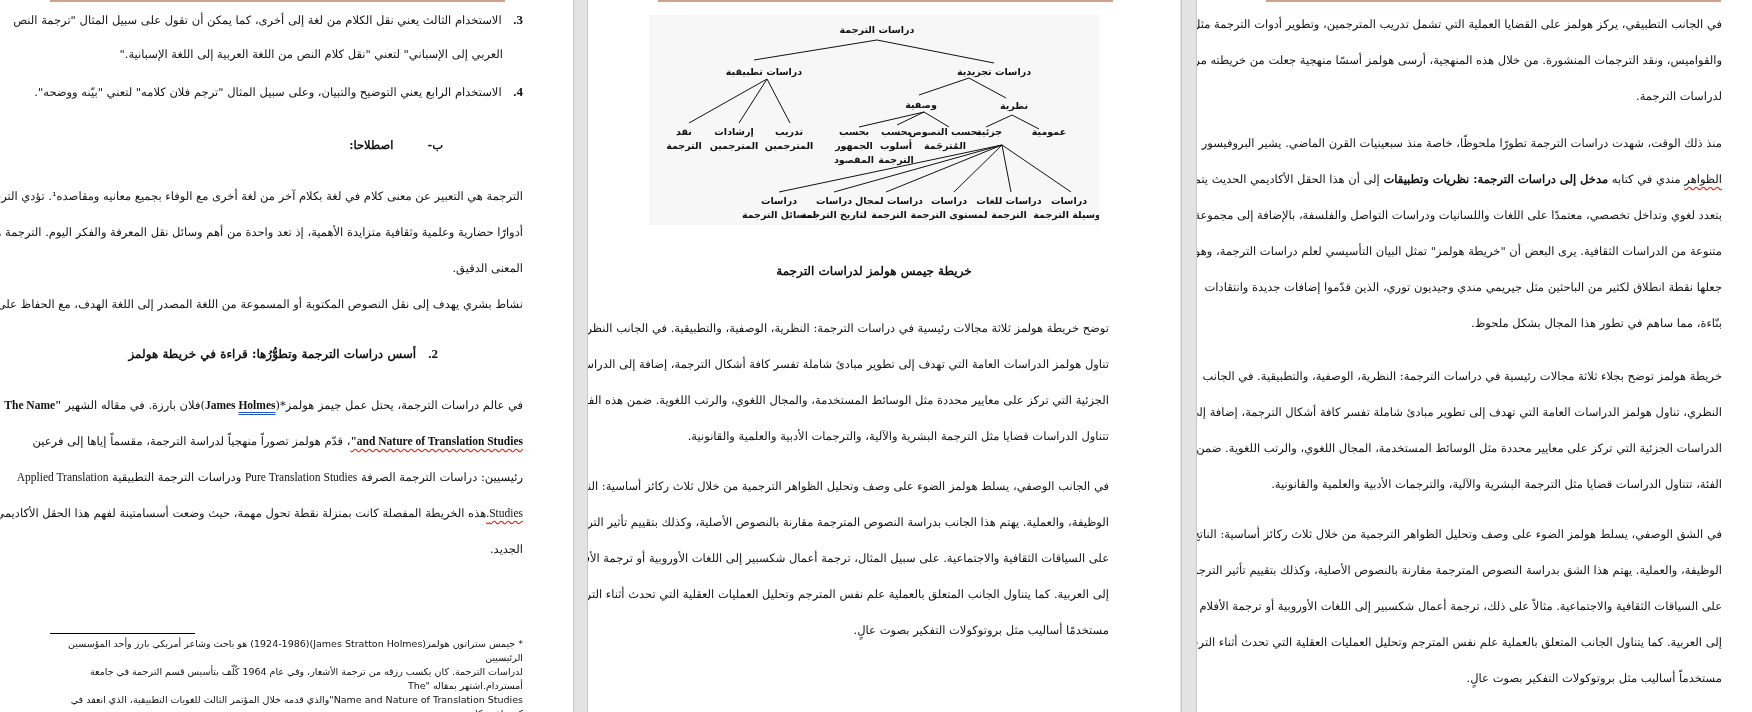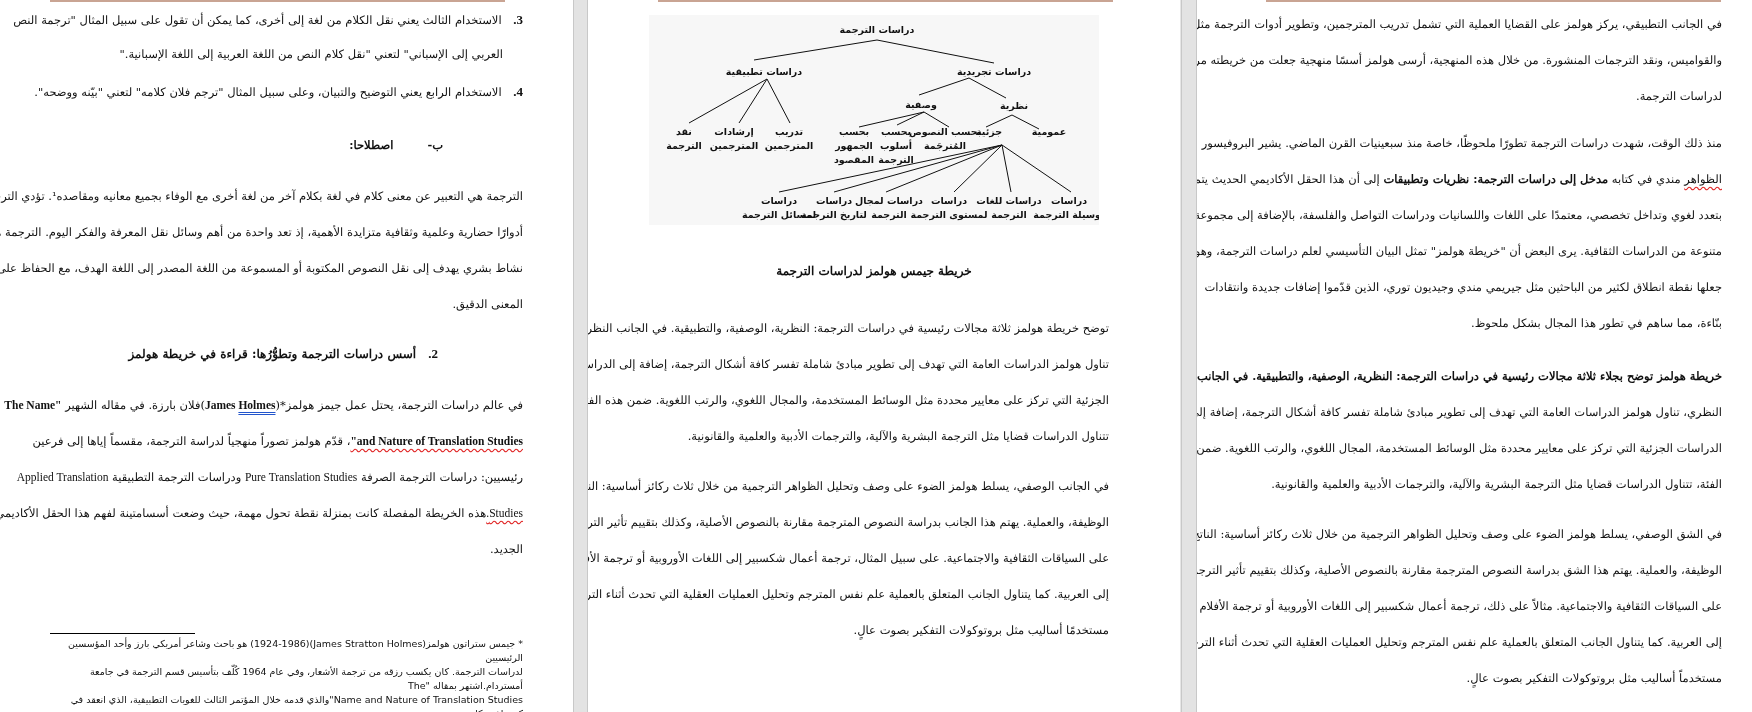--- a/index.html
+++ b/index.html
@@ -37,22 +37,22 @@
   </div>
 
   <div class="line bold" style="right:130px;top:138px;">
     <span>ب-</span>
     <span style="margin-right:30px;">اصطلاحا:</span>
   </div>
 
   <div class="txt" style="right:50px;width:455px;top:178px;">
     <div class="line" style="position:static;">الترجمة هي التعبير عن معنى كلام في لغة بكلام آخر من لغة أخرى مع الوفاء بجميع معانيه ومقاصده¹. تؤدي الترجمة</div>
     <div class="line" style="position:static;">أدوارًا حضارية وعلمية وثقافية متزايدة الأهمية، إذ تعد واحدة من أهم وسائل نقل المعرفة والفكر اليوم. الترجمة هي</div>
+    <div class="line" style="position:static;">المعنى الدقيق.</div>
     <div class="line" style="position:static;">نشاط بشري يهدف إلى نقل النصوص المكتوبة أو المسموعة من اللغة المصدر إلى اللغة الهدف، مع الحفاظ على</div>
-    <div class="line" style="position:static;">المعنى الدقيق.</div>
   </div>
 
   <div class="line bold" style="right:135px;top:346px;font-size:12px;">
     <span class="num" style="margin-left:8px;">2.</span>
     <span>أسس دراسات الترجمة وتطوُّرُها: قراءة في خريطة هولمز</span>
   </div>
 
   <div>
     <div class="line" style="right:50px;top:398px;">
       <span>في عالم دراسات الترجمة، يحتل عمل جيمز هولمز*(</span><span class="en bold">James </span><span class="en bold dbl">Holmes</span><span>)فلان بارزة. في مقاله الشهير </span><span class="en bold">"The Name</span>
@@ -181,21 +181,21 @@
     <div class="line" style="right:30px;top:172px;">
       <span class="squig">الظواهر</span><span> مندي في كتابه </span><span class="bold">مدخل إلى دراسات الترجمة: </span><span class="bold">نظريات وتطبيقات</span><span> إلى أن هذا الحقل الأكاديمي الحديث يتميز</span>
     </div>
     <div class="line" style="right:30px;top:208px;">بتعدد لغوي وتداخل تخصصي، معتمدًا على اللغات واللسانيات ودراسات التواصل والفلسفة، بالإضافة إلى مجموعة</div>
     <div class="line" style="right:30px;top:244px;">متنوعة من الدراسات الثقافية. يرى البعض أن "خريطة هولمز" تمثل البيان التأسيسي لعلم دراسات الترجمة، وهو ما</div>
     <div class="line" style="right:30px;top:280px;">جعلها نقطة انطلاق لكثير من الباحثين مثل جيريمي مندي وجيديون توري، الذين قدّموا إضافات جديدة وانتقادات</div>
     <div class="line" style="right:30px;top:316px;">بنّاءة، مما ساهم في تطور هذا المجال بشكل ملحوظ.</div>
   </div>
 
   <div class="txt" style="right:30px;width:455px;top:358px;">
-    <div class="line" style="position:static;font-weight:bold;">خريطة هولمز توضح بجلاء ثلاثة مجالات رئيسية في دراسات الترجمة: النظرية، الوصفية، والتطبيقية. في الجانب</div>
+    <div class="line" style="position:static;">خريطة هولمز توضح بجلاء ثلاثة مجالات رئيسية في دراسات الترجمة: النظرية، الوصفية، والتطبيقية. في الجانب</div>
     <div class="line" style="position:static;">النظري، تناول هولمز الدراسات العامة التي تهدف إلى تطوير مبادئ شاملة تفسر كافة أشكال الترجمة، إضافة إلى</div>
     <div class="line" style="position:static;">الدراسات الجزئية التي تركز على معايير محددة مثل الوسائط المستخدمة، المجال اللغوي، والرتب اللغوية. ضمن هذه</div>
     <div class="line" style="position:static;">الفئة، تتناول الدراسات قضايا مثل الترجمة البشرية والآلية، والترجمات الأدبية والعلمية والقانونية.</div>
   </div>
 
   <div class="txt" style="right:30px;width:455px;top:516px;">
     <div class="line" style="position:static;">في الشق الوصفي، يسلط هولمز الضوء على وصف وتحليل الظواهر الترجمية من خلال ثلاث ركائز أساسية: الناتج،</div>
     <div class="line" style="position:static;">الوظيفة، والعملية. يهتم هذا الشق بدراسة النصوص المترجمة مقارنة بالنصوص الأصلية، وكذلك بتقييم تأثير الترجمة</div>
     <div class="line" style="position:static;">على السياقات الثقافية والاجتماعية. مثالاً على ذلك، ترجمة أعمال شكسبير إلى اللغات الأوروبية أو ترجمة الأفلام</div>
     <div class="line" style="position:static;">إلى العربية. كما يتناول الجانب المتعلق بالعملية علم نفس المترجم وتحليل العمليات العقلية التي تحدث أثناء الترجمة،</div>

